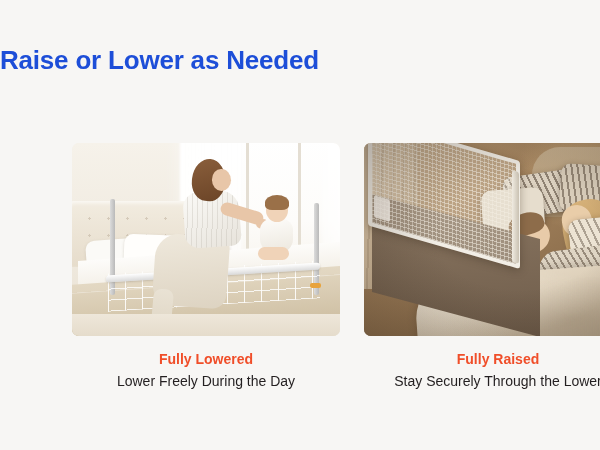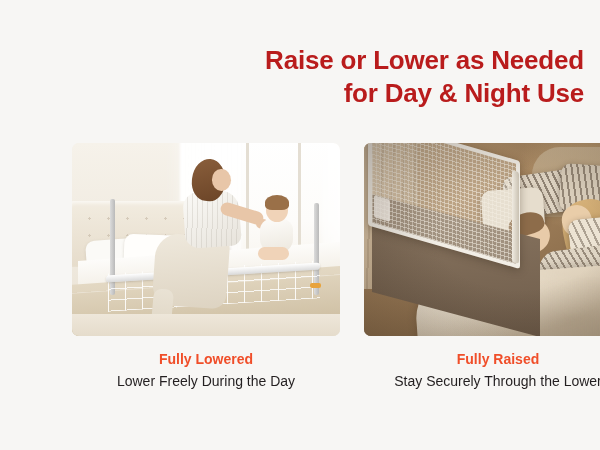--- a/index.html
+++ b/index.html
@@ -7,23 +7,23 @@
   body {
     background:#f7f6f4;
     font-family:"Liberation Sans", sans-serif;
     overflow:hidden;
     position:relative;
   }
 
   
   .headline{
     position:absolute;
-    top:44px; left:0; right:16px;
-    text-align:right;
-    color:#b91c1c;
+    top:44px; left:0; right:8px;
+    text-align:left;
+    color:#1d4ed8;
     font-size:26px;
     font-weight:bold;
     line-height:1.28;
     letter-spacing:-0.2px;
   }
   .headline .ln{ display:block; }
 
   
   .panels{
     position:absolute;
@@ -391,21 +391,20 @@
   .night .vignette{
     position:absolute; inset:0;
     background:radial-gradient(ellipse at 58% 48%, rgba(0,0,0,0) 38%, rgba(36,24,14,.32) 100%);
   }
 </style>
 </head>
 <body>
 
 <h1 class="headline">
   <span class="ln">Raise or Lower as Needed</span>
-  <span class="ln">for Day &amp; Night Use</span>
 </h1>
 
 <div class="panels">
 
   <div class="panel">
     <div class="photo day">
       <div class="wall"></div>
       <div class="win">
         <div class="mullion m1"></div>
         <div class="mullion m2"></div>

